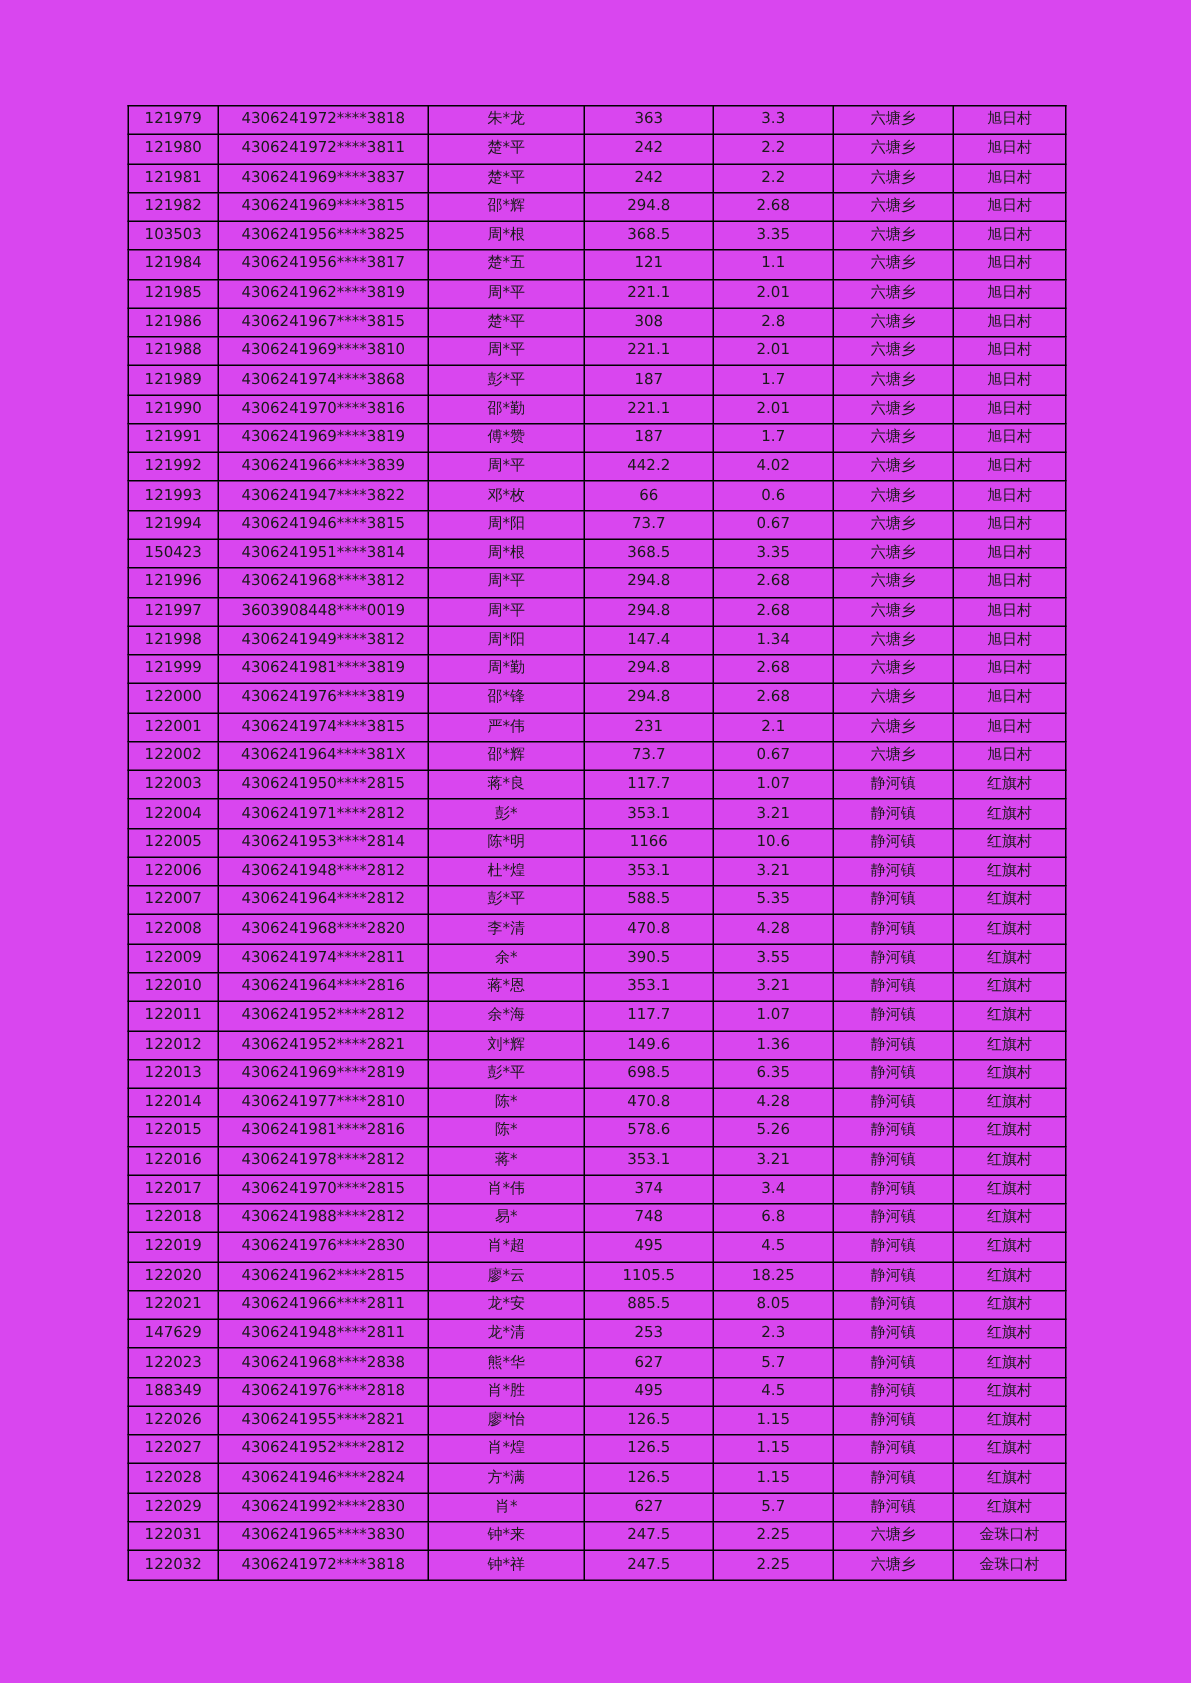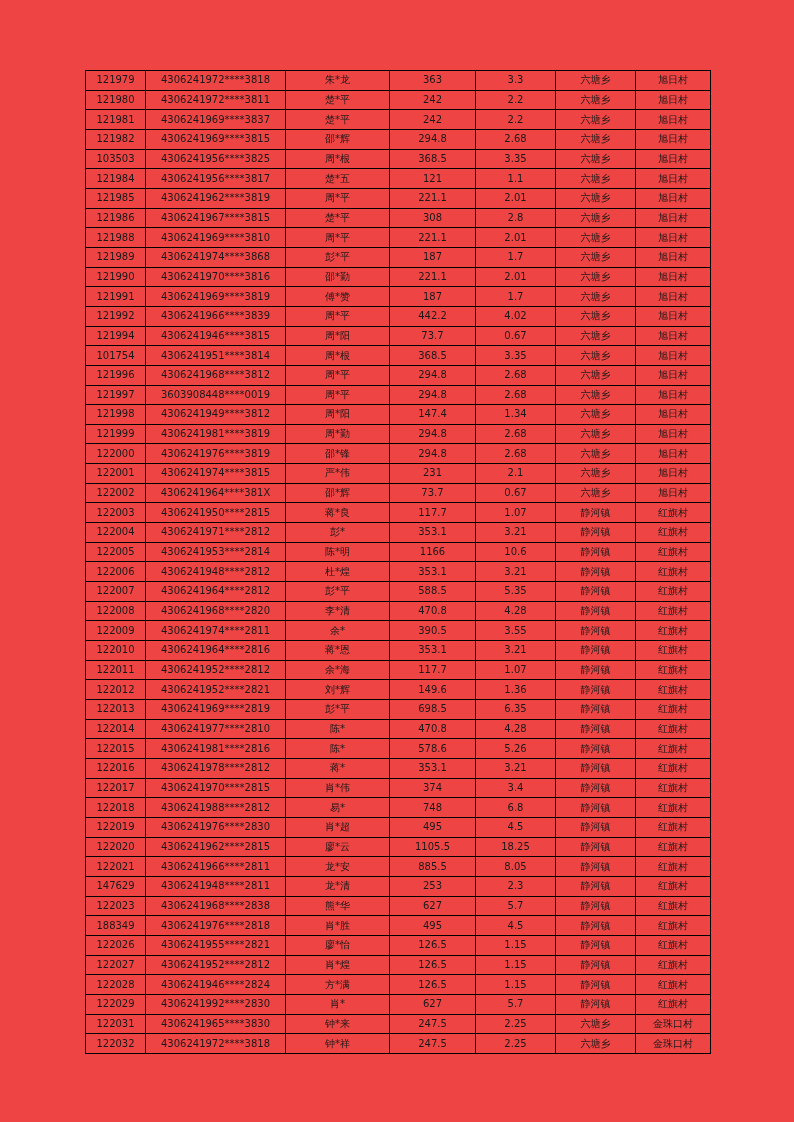--- a/index.html
+++ b/index.html
@@ -12,21 +12,21 @@
     height: 1122px;
     position: relative;
     font-family: "DejaVu Sans", "Liberation Sans", sans-serif;
     color: #1a1a1a;
   }
   .page {
     position: absolute;
     left: 0; top: 0;
     width: 794px;
     height: 1122px;
-    background: #ef4444;
+    background: #d946ef;
   }
   table.doc-table {
     position: absolute;
     left: 85px;
     top: 70px;
     width: 625px;
     height: 984px;
     border-collapse: collapse;
     table-layout: fixed;
   }
@@ -175,30 +175,39 @@
         <tr>
           <td>121992</td>
           <td>4306241966****3839</td>
           <td>周*平</td>
           <td>442.2</td>
           <td>4.02</td>
           <td>六塘乡</td>
           <td>旭日村</td>
         </tr>
         <tr>
+          <td>121993</td>
+          <td>4306241947****3822</td>
+          <td>邓*枚</td>
+          <td>66</td>
+          <td>0.6</td>
+          <td>六塘乡</td>
+          <td>旭日村</td>
+        </tr>
+        <tr>
           <td>121994</td>
           <td>4306241946****3815</td>
           <td>周*阳</td>
           <td>73.7</td>
           <td>0.67</td>
           <td>六塘乡</td>
           <td>旭日村</td>
         </tr>
         <tr>
-          <td>101754</td>
+          <td>150423</td>
           <td>4306241951****3814</td>
           <td>周*根</td>
           <td>368.5</td>
           <td>3.35</td>
           <td>六塘乡</td>
           <td>旭日村</td>
         </tr>
         <tr>
           <td>121996</td>
           <td>4306241968****3812</td>

